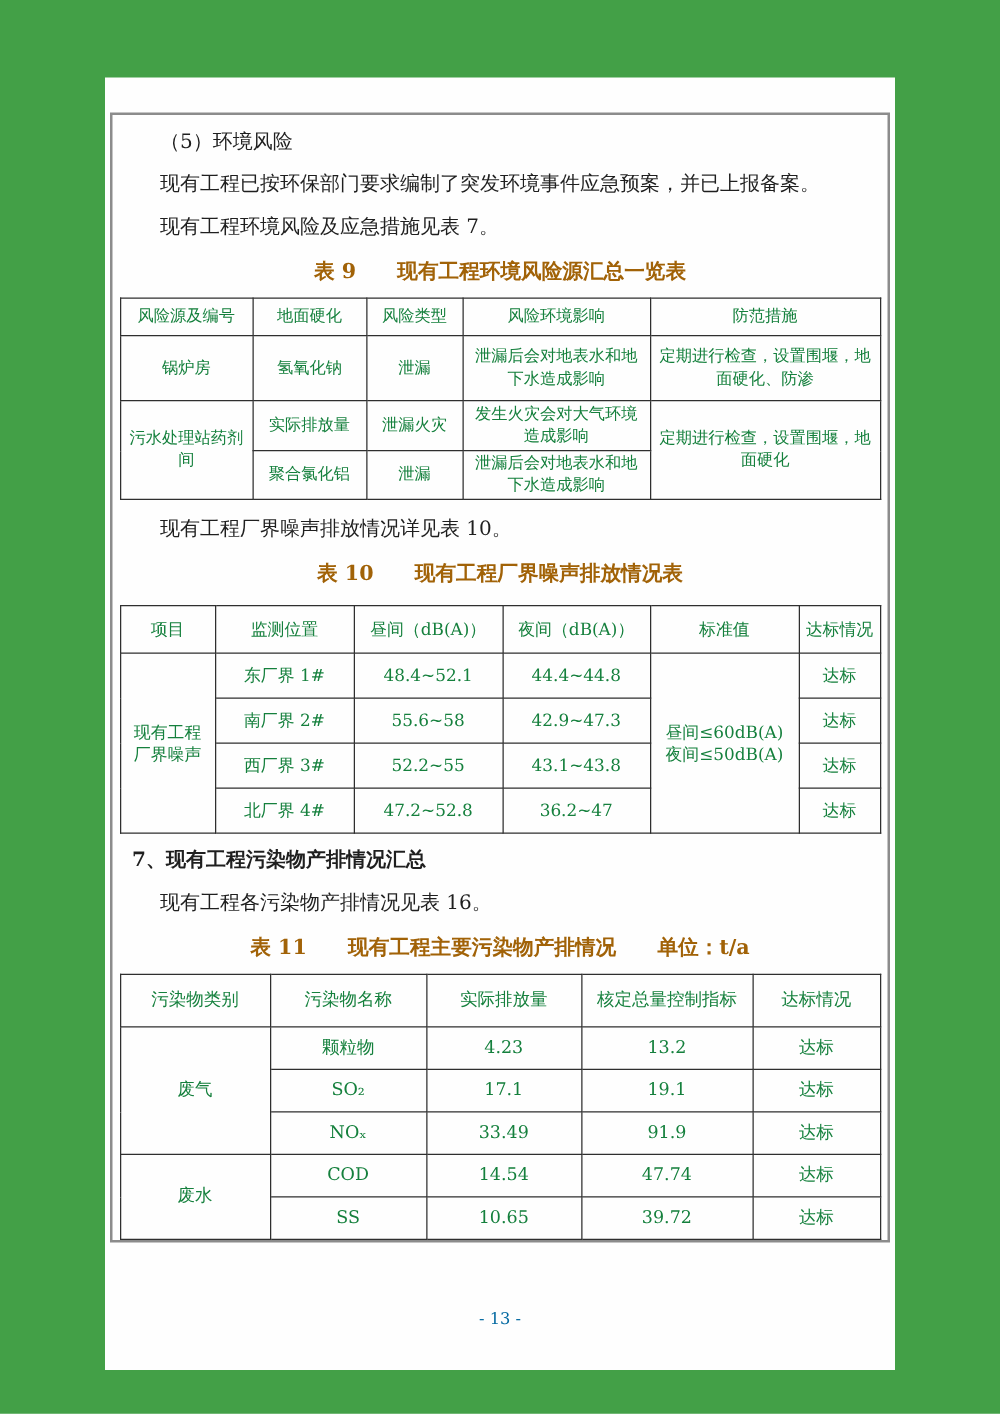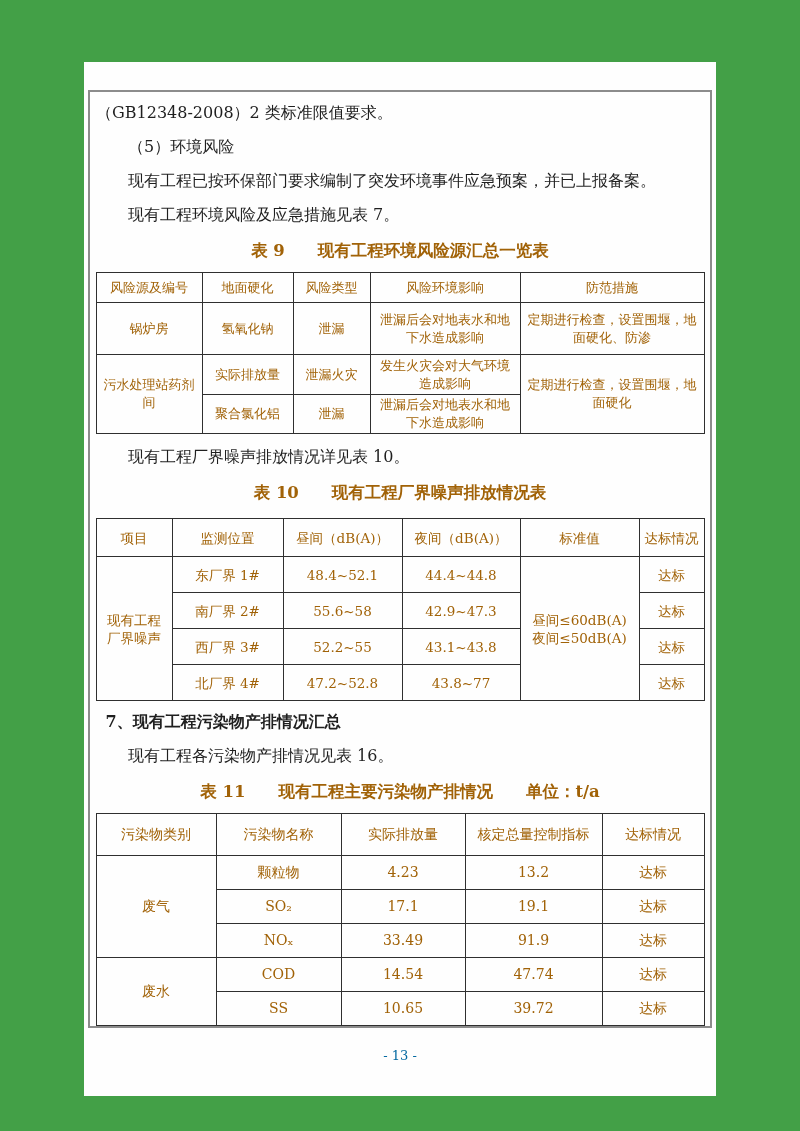--- a/index.html
+++ b/index.html
@@ -35,21 +35,21 @@
     font-size:16.5px;line-height:34px;
     font-weight:bold;color:#a16207;
     text-align:center;
   }
   .caption .cap-label{margin-right:2em;}
   .caption .cap-unit{margin-left:2em;}
   table{
     border-collapse:collapse;
     table-layout:fixed;
     margin:4px auto 0 auto;
-    color:#a16207;
+    color:#15803d;
     padding-left:12px;
   }
   td,th{
     border:1px solid #2f2f2f;
     text-align:center;vertical-align:middle;
     font-weight:normal;
     padding:1px 4px;
     overflow:hidden;
   }
   .t9{width:608px;font-size:13px;line-height:18px;margin-top:4px;}
@@ -69,21 +69,20 @@
     text-align:center;font-size:13px;color:#0369a1;
   }
 </style>
 </head>
 <body>
 
 <div class="canvas">
   <div class="page">
     <div class="content-box">
 
-      <p class="line">（GB12348-2008）2 类标准限值要求。</p>
       <p class="line indent">（5）环境风险</p>
       <p class="line indent">现有工程已按环保部门要求编制了突发环境事件应急预案，并已上报备案。</p>
       <p class="line indent">现有工程环境风险及应急措施见表 7。</p>
 
       <div class="caption">
         <span class="cap-label">表 9</span><span>现有工程环境风险源汇总一览表</span>
       </div>
 
       <table class="t9">
         <colgroup>
@@ -169,21 +168,21 @@
         </tr>
         <tr class="drow">
           <td>西厂界 3#</td>
           <td>52.2~55</td>
           <td>43.1~43.8</td>
           <td>达标</td>
         </tr>
         <tr class="drow">
           <td>北厂界 4#</td>
           <td>47.2~52.8</td>
-          <td>43.8~77</td>
+          <td>36.2~47</td>
           <td>达标</td>
         </tr>
       </tbody>
         </table>
 
       <p class="line indent-small sect" style="margin-top:4px">7、现有工程污染物产排情况汇总</p>
       <p class="line indent">现有工程各污染物产排情况见表 16。</p>
 
       <div class="caption">
         <span class="cap-label">表 11</span><span>现有工程主要污染物产排情况</span><span class="cap-unit">单位：t/a</span>

